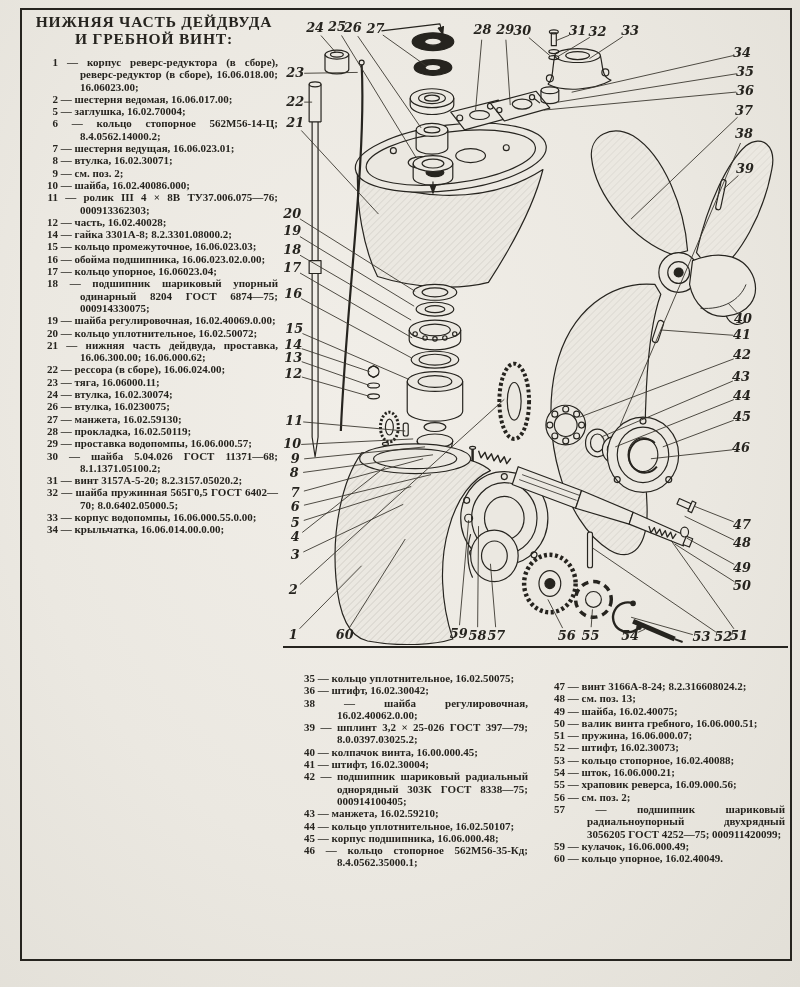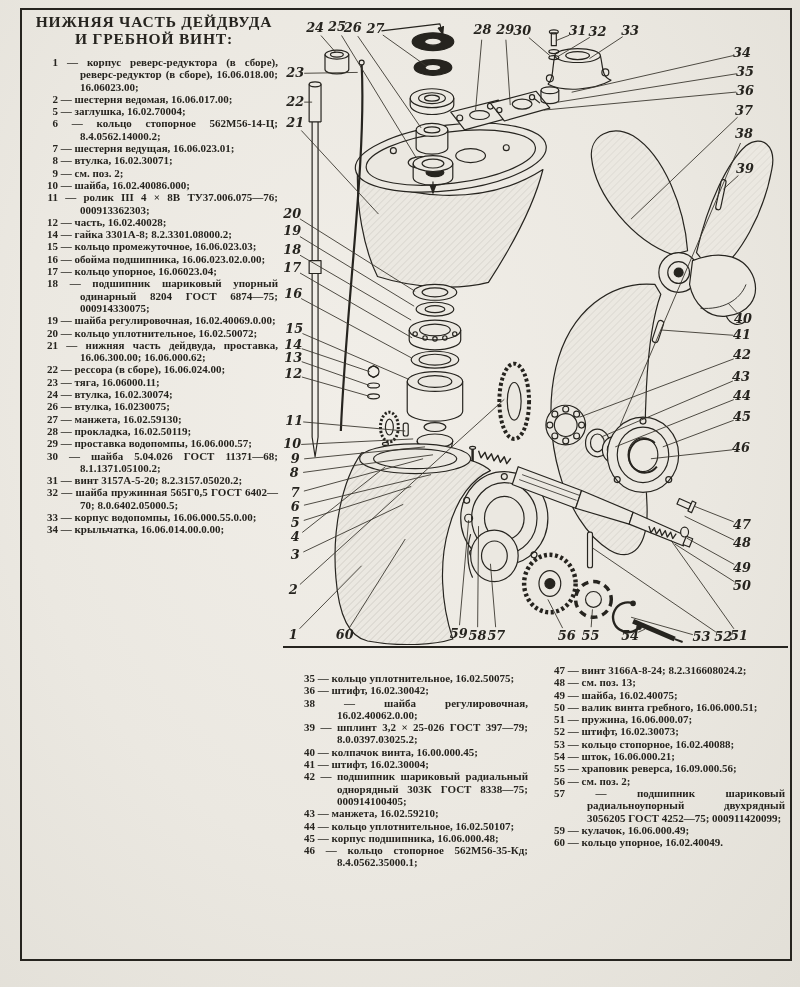--- a/index.html
+++ b/index.html
@@ -8,21 +8,21 @@
     background-image:radial-gradient(ellipse at 45% 40%, #f1eee8 0%, #ebe8e1 55%, #e2dfd7 100%);
     font-family:"Liberation Serif","DejaVu Serif",serif;color:#26241f;}
   .frame{position:absolute;left:20px;top:8px;width:768px;height:949px;
     border:2px solid #26241f;pointer-events:none;}
   .divider{position:absolute;left:283px;top:646px;width:505px;border-top:2px solid #26241f;}
   .title{position:absolute;left:28px;top:13px;width:252px;text-align:center;
     font-weight:700;font-size:15.5px;line-height:17px;letter-spacing:0.8px;}
   .col{position:absolute;font-size:11px;line-height:12.3px;font-weight:700;}
   .col-left{left:30px;top:56px;width:248px;}
   .col-mid{left:287px;top:672px;width:241px;}
-  .col-right{left:537px;top:664px;width:248px;}
+  .col-right{left:537px;top:680px;width:248px;}
   .item{text-align:justify;padding-left:50px;text-indent:-50px;}
   .num{display:inline-block;min-width:28px;text-align:right;text-indent:0;}
   .diagram{position:absolute;left:282px;top:11px;width:508px;height:634px;}
   .diagram svg{width:100%;height:100%;display:block;}
   .callout{font-family:"DejaVu Serif",serif;font-style:italic;font-weight:700;
     font-size:13px;fill:#26241f;text-anchor:middle;dominant-baseline:middle;}
   .leader{stroke:#3a372f;stroke-width:0.9;}
 </style>
 </head>
 <body>

